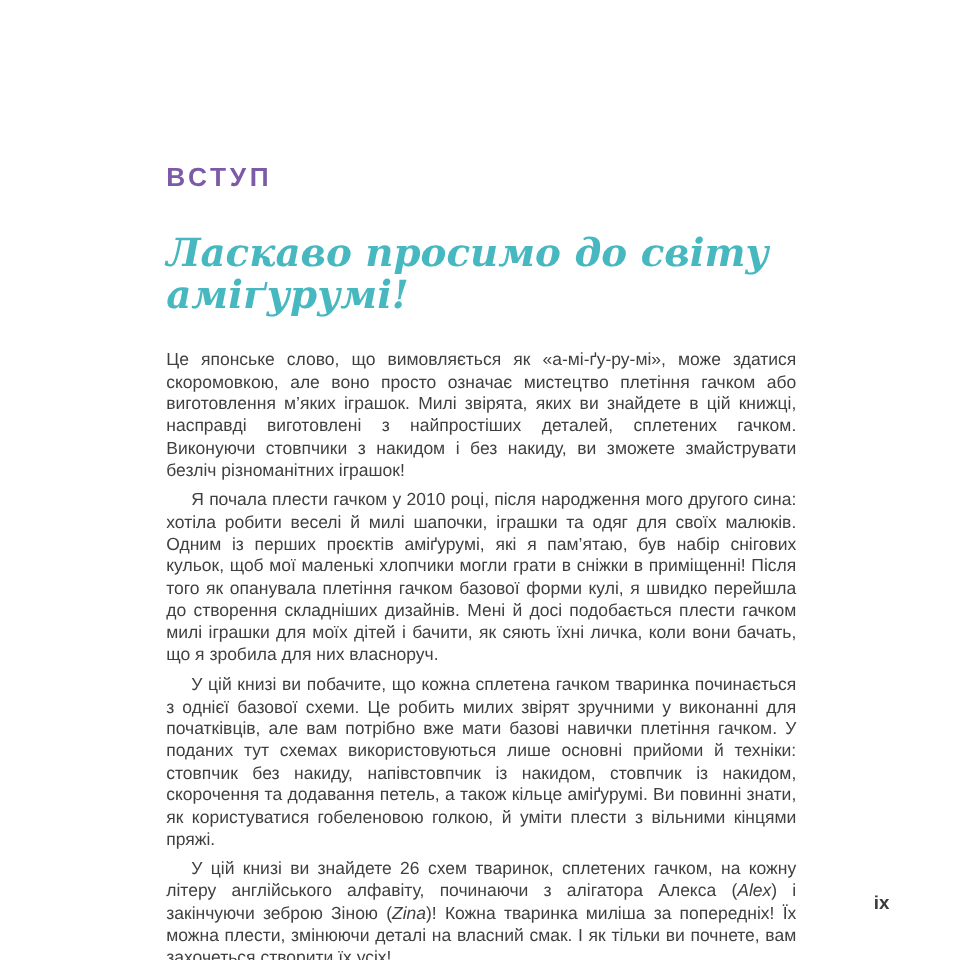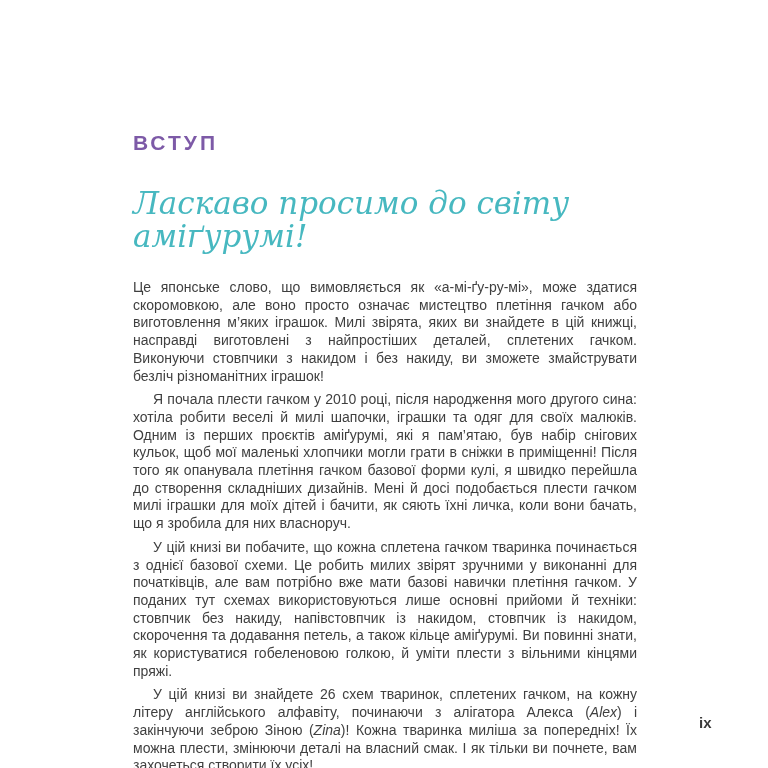--- a/index.html
+++ b/index.html
@@ -22,21 +22,21 @@
     font-size: 21px;
     font-weight: bold;
     letter-spacing: 3px;
     color: #7d5aa7;
     font-family: "Liberation Sans", sans-serif;
   }
   .title {
     margin: 32px 0 0 0;
     font-family: "DejaVu Serif", serif;
     font-style: italic;
-    font-weight: normal;
+    font-weight: bold;
     font-size: 31px;
     line-height: 33px;
     color: #47b8c0;
   }
   .title-line { display: block; }
   .body {
     margin-top: 26px;
     font-size: 14px;
     line-height: 17.7px;
     color: #3f3f3f;

